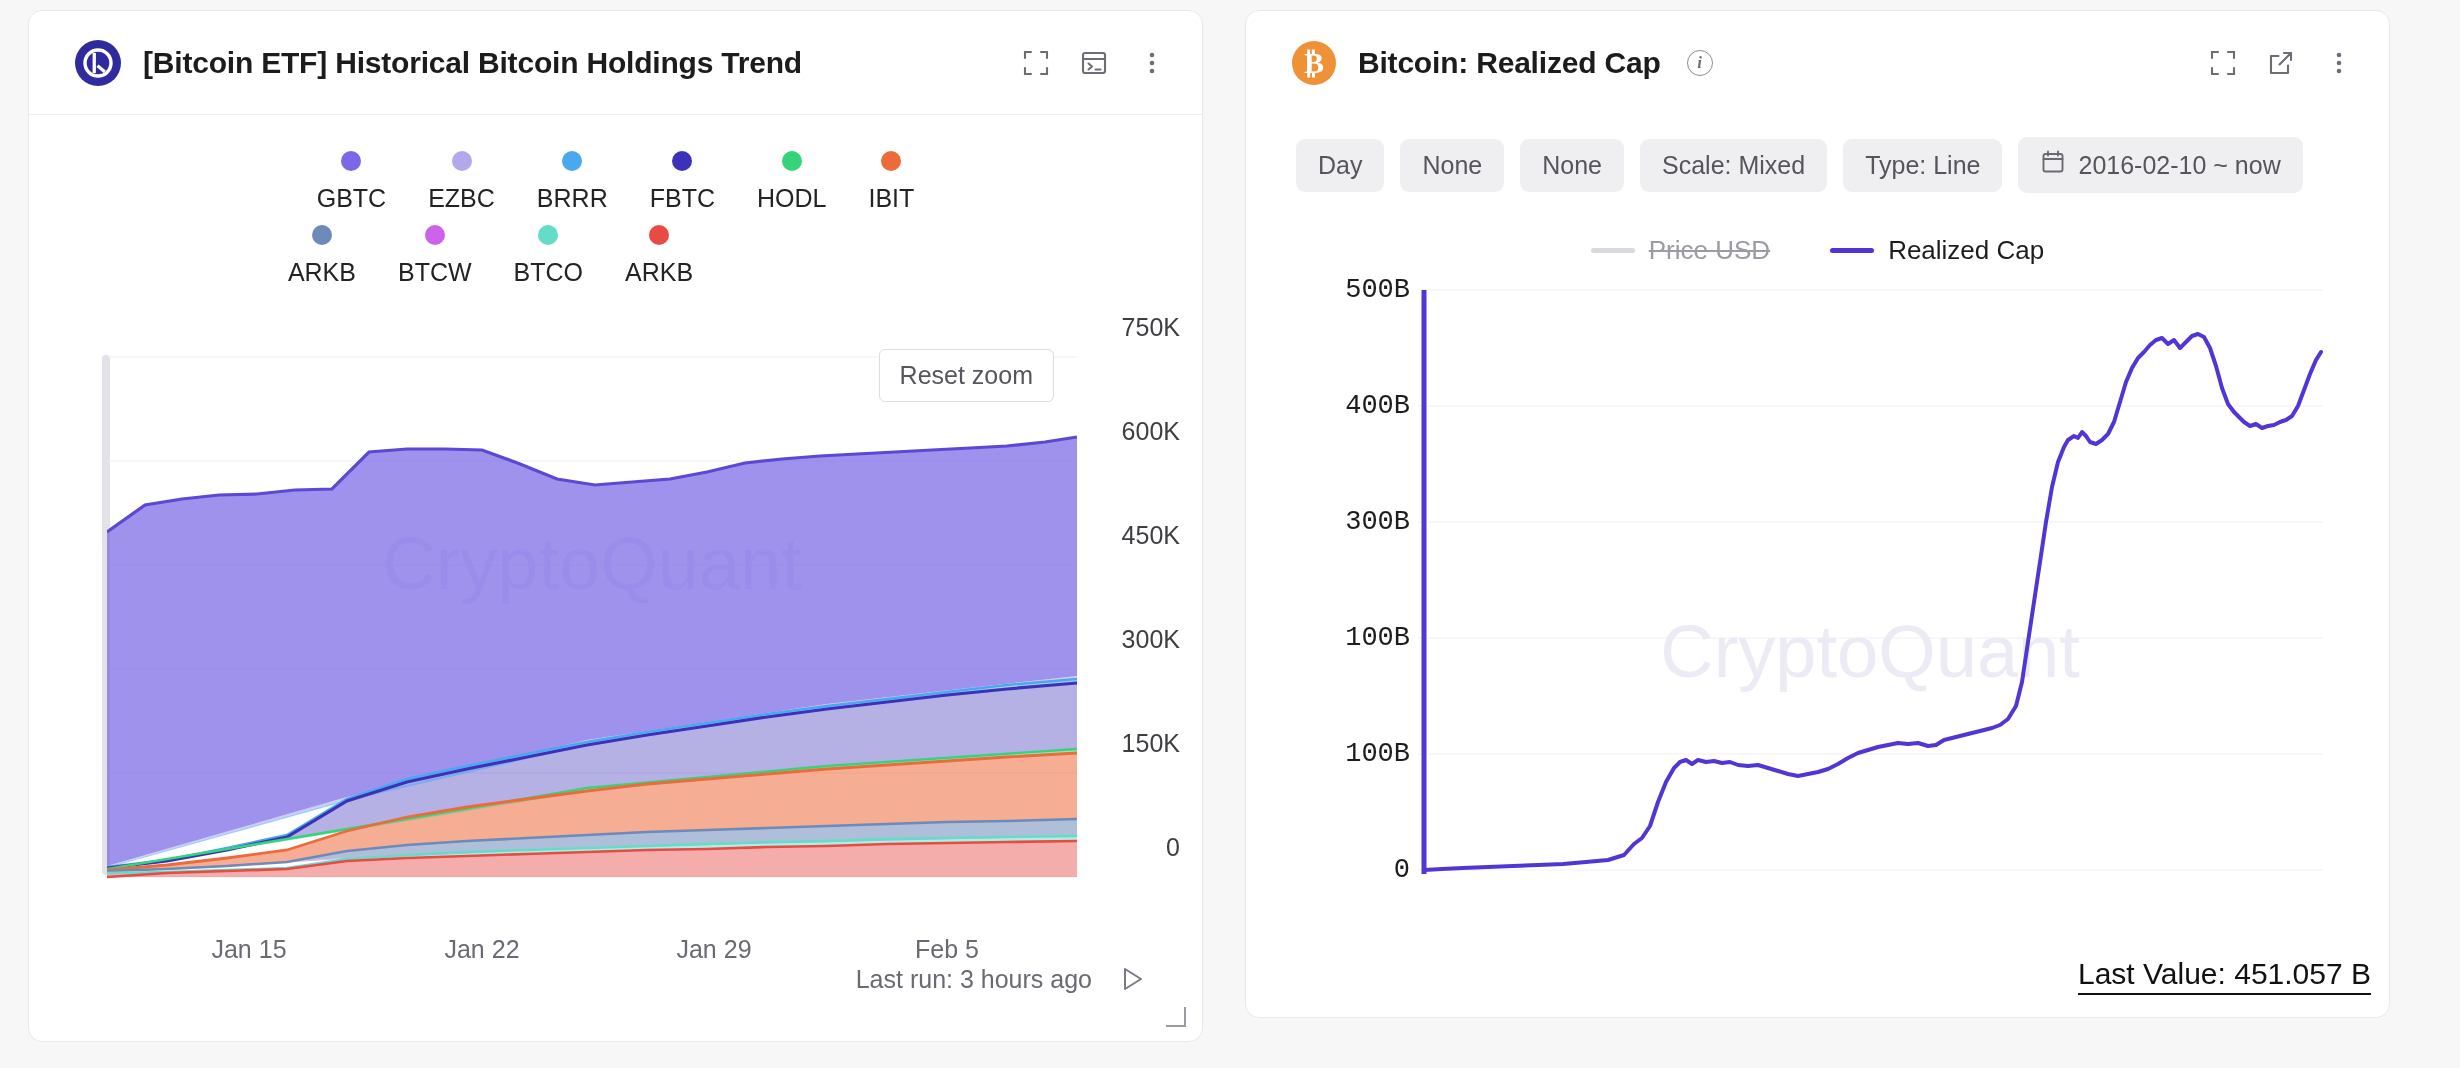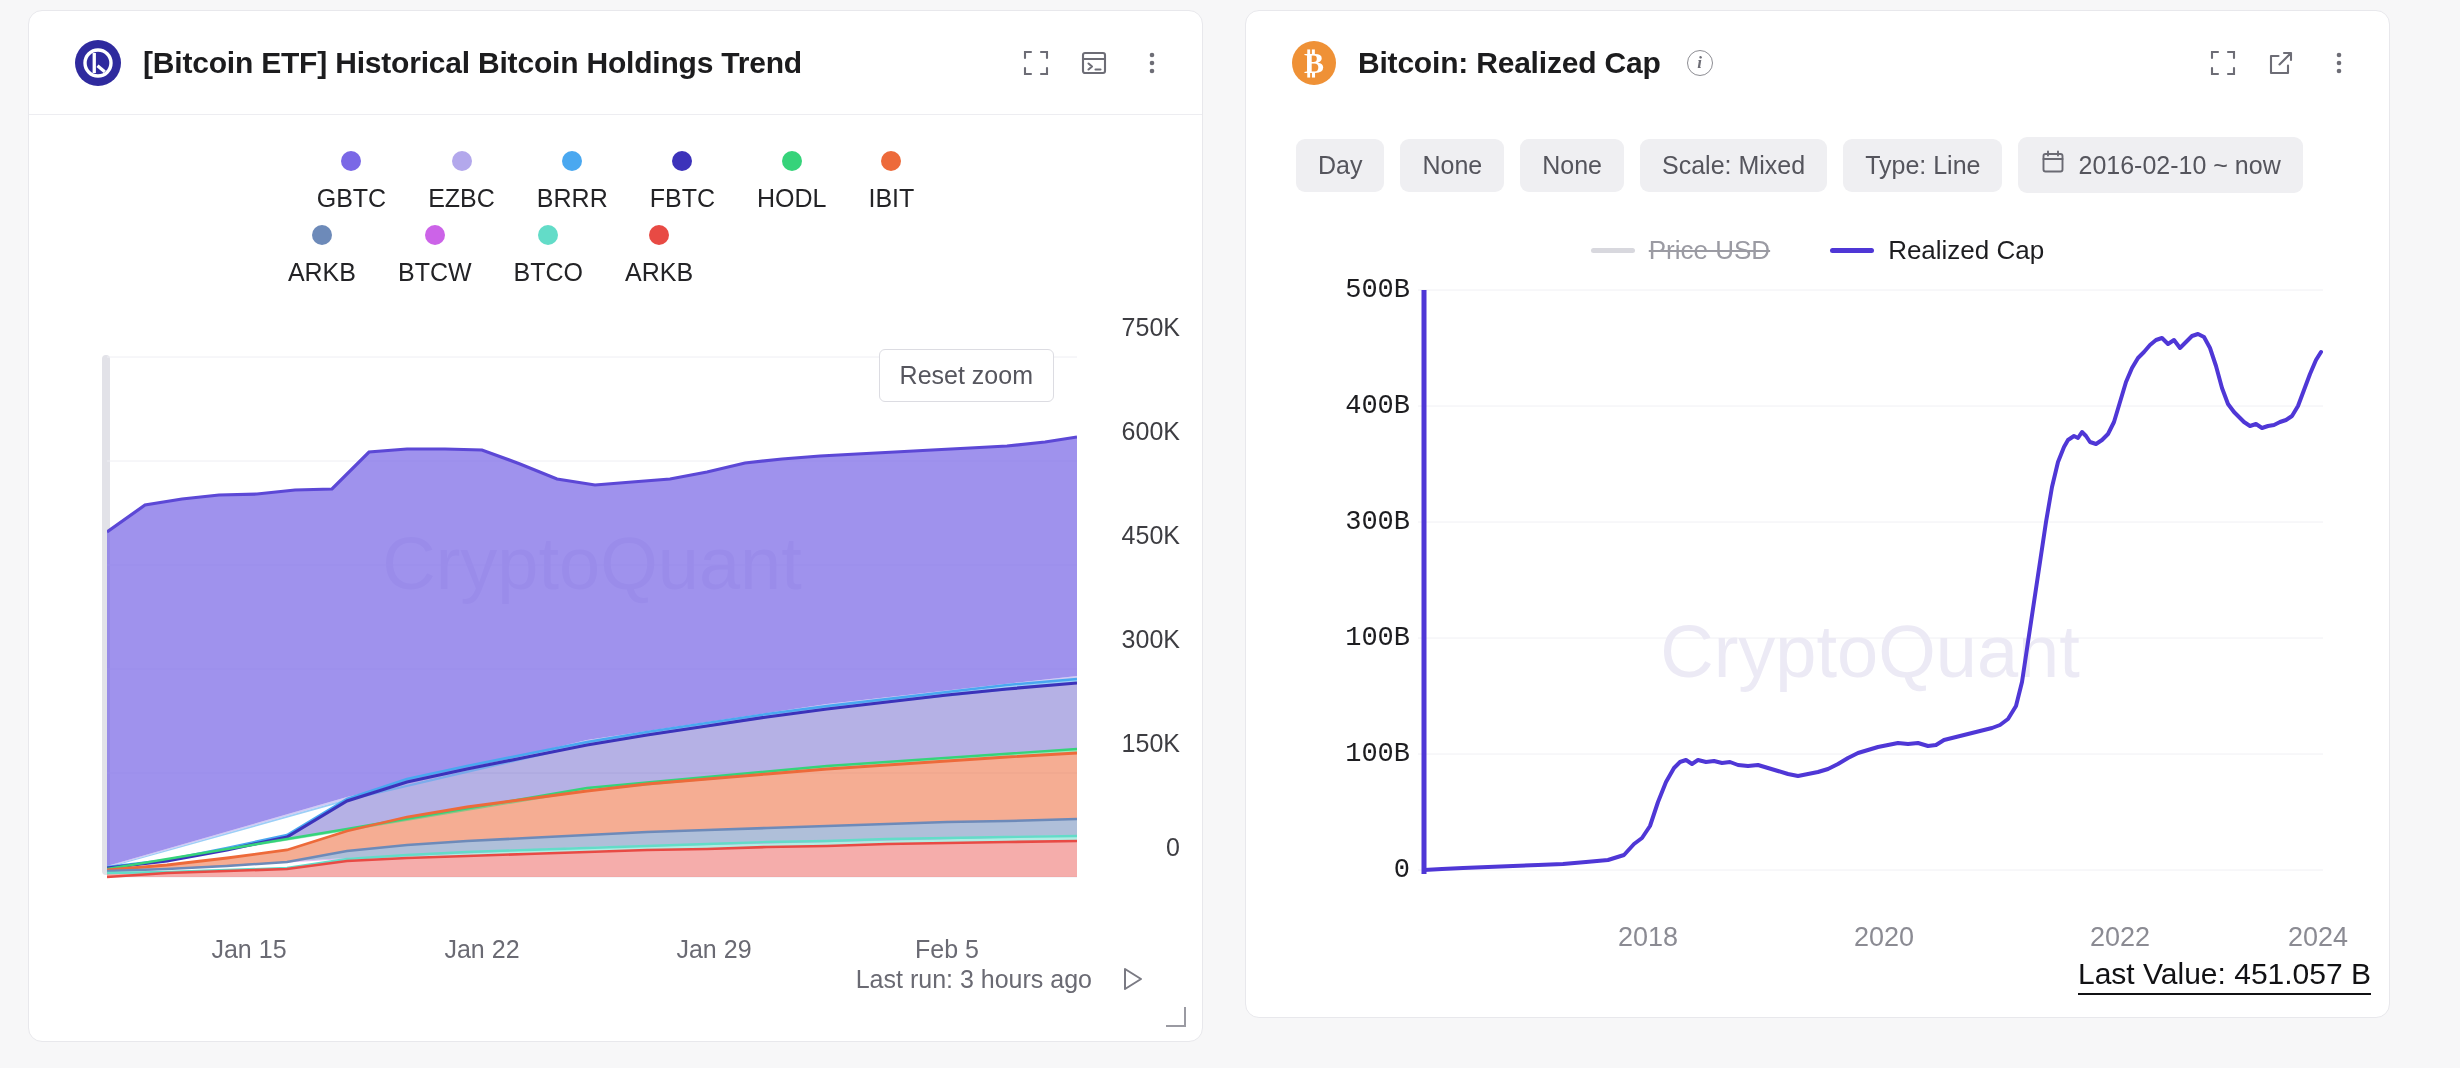--- a/index.html
+++ b/index.html
@@ -412,23 +412,17 @@
       <div class="yaxis">
         <span class="ylab" style="top:8px">500B</span>
         <span class="ylab" style="top:124px">400B</span>
         <span class="ylab" style="top:240px">300B</span>
         <span class="ylab" style="top:356px">100B</span>
         <span class="ylab" style="top:472px">100B</span>
         <span class="ylab" style="top:588px">0</span>
       </div>
     </div>
 
-    <div class="xaxis-right">
-      <span class="xlab" style="left:230px">2018</span>
-      <span class="xlab" style="left:466px">2020</span>
-      <span class="xlab" style="left:702px">2022</span>
-      <span class="xlab" style="left:900px">2024</span>
-    </div>
 
     <span class="last-value">Last Value: 451.057 B</span>
   </section>
 
 </div>
 
 </body></html>

